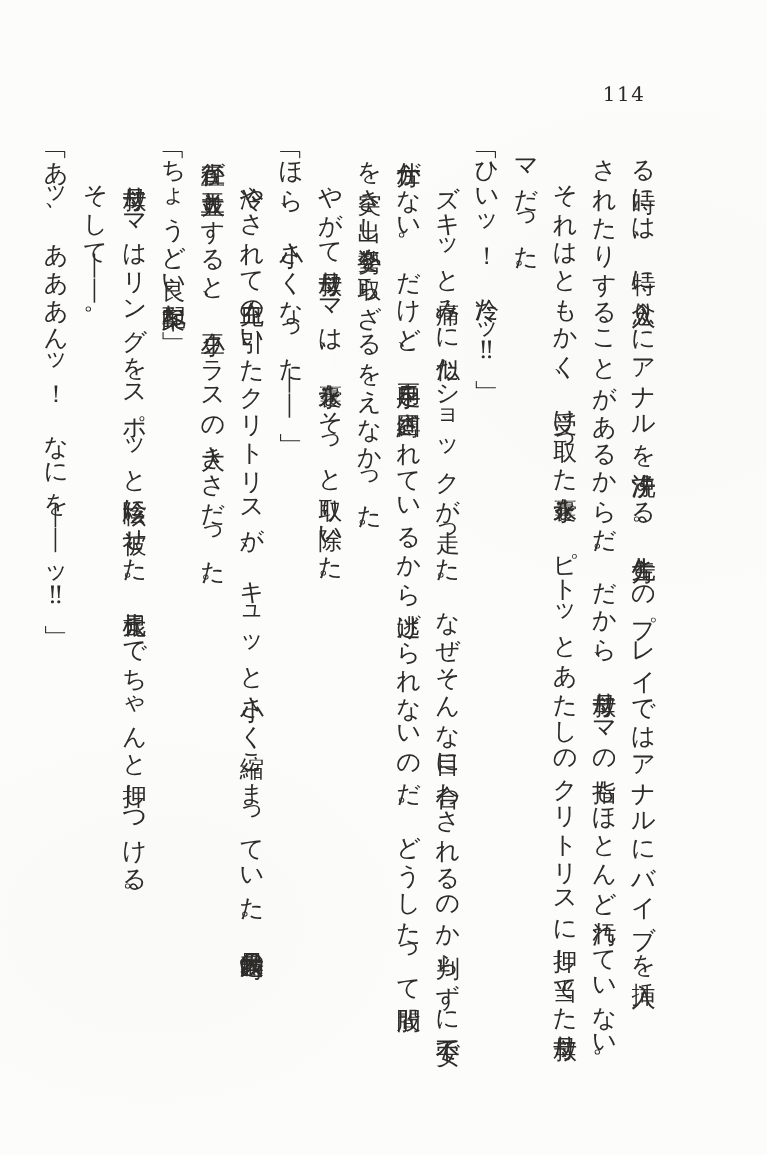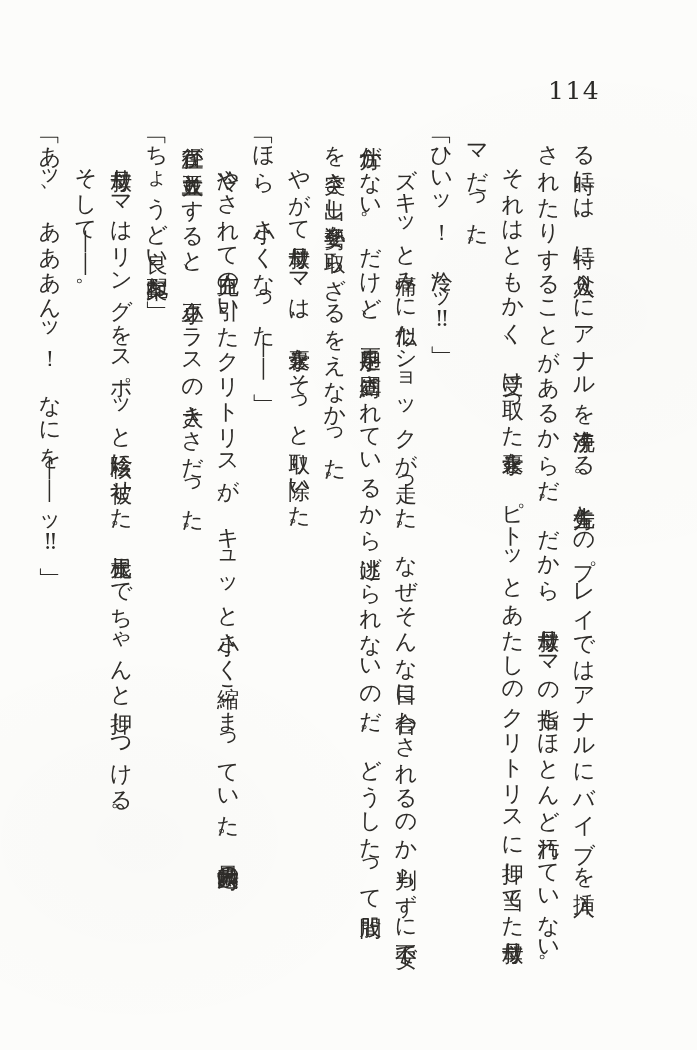--- a/index.html
+++ b/index.html
@@ -21,21 +21,21 @@
     
     background-image:
       radial-gradient(ellipse 400px 300px at 20% 80%, rgba(0,0,0,0.012), rgba(0,0,0,0) 70%),
       radial-gradient(ellipse 500px 400px at 85% 30%, rgba(0,0,0,0.010), rgba(0,0,0,0) 70%);
     color: #2e2c29;
   }
   .page-number {
     position: absolute;
     left: 548px;
     top: 76px;
-    font-size: 25px;
+    font-size: 18px;
     letter-spacing: 1.5px;
     color: #2b2a27;
     text-align: right;
   }
   .text-block {
     position: absolute;
     top: 130px;
     right: 95px;
     height: 912px;
     writing-mode: vertical-rl;

